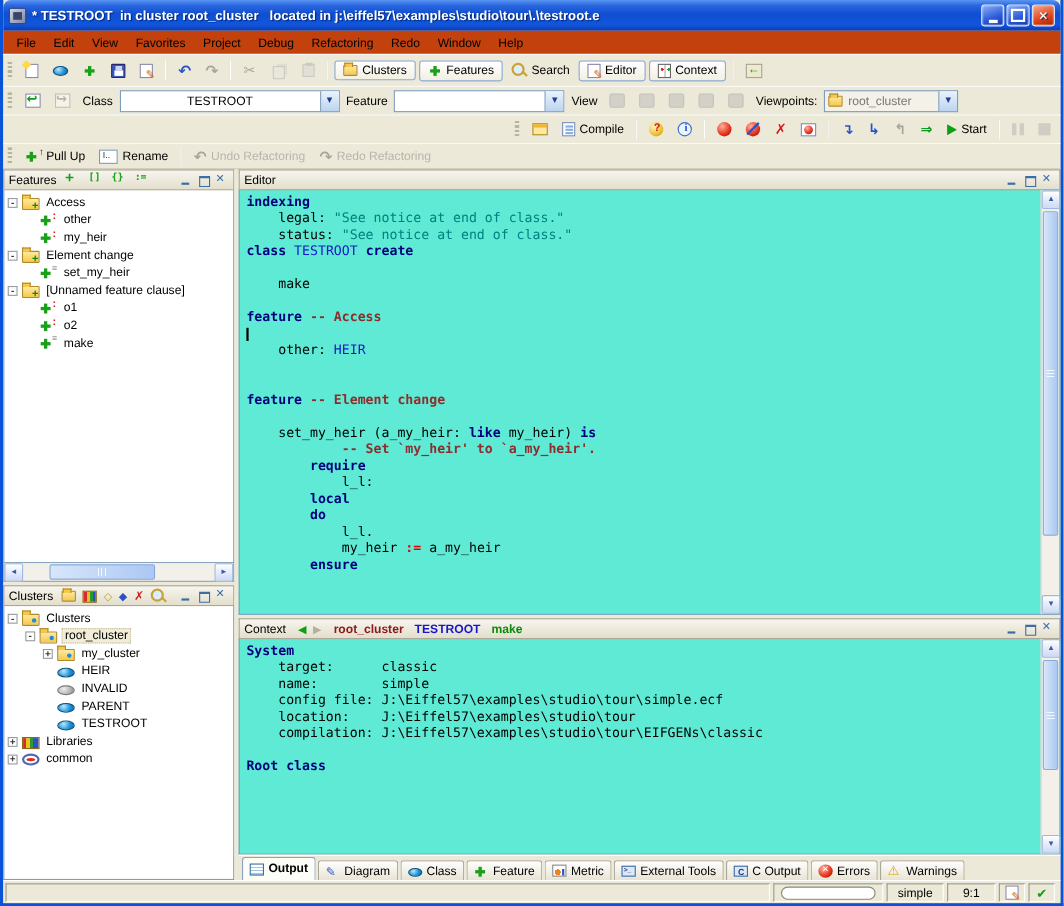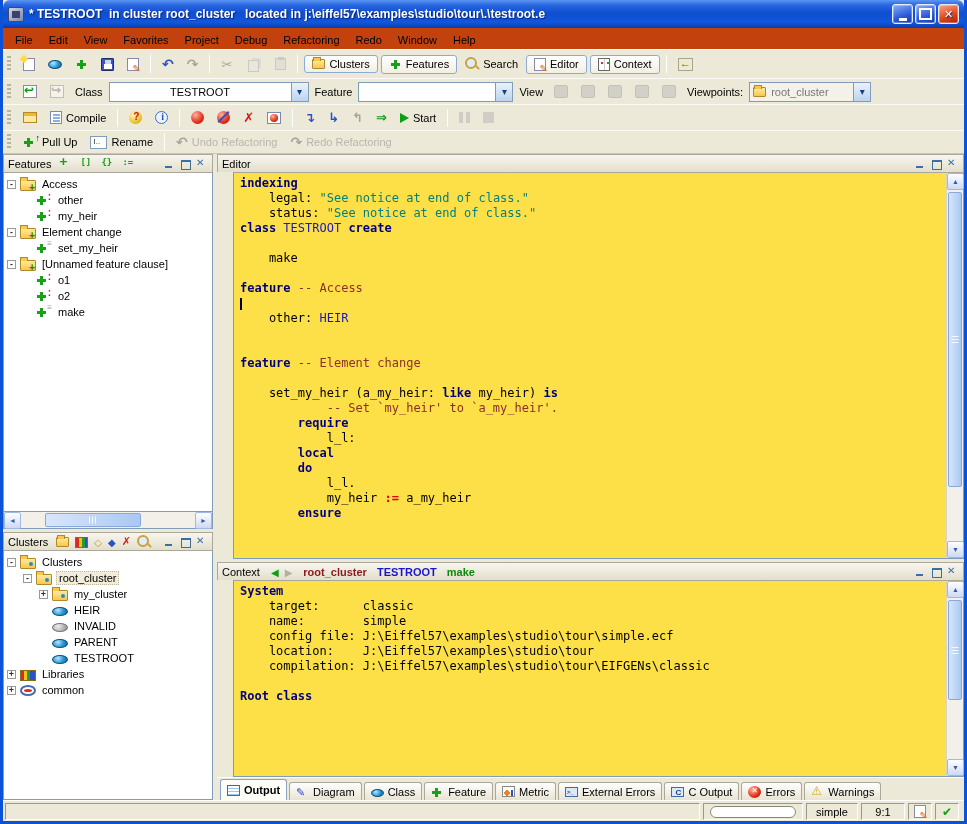--- a/index.html
+++ b/index.html
@@ -31,21 +31,21 @@
   .wb-min::before { content:""; width:8px; height:3px; background:#fff; margin-top:10px; }
   .wb-max::before { content:""; width:9px; height:8px; border:2px solid #fff; }
   .wb-close::before { content:"\2715"; color:#fff; font-weight:bold; font-size:11px; }
   
   .menubar { height:21px; flex:0 0 21px; display:flex; align-items:flex-end; padding-left:4px; background:#c2410c; }
   .menu-item { padding:3px 8px; }
   
   .toolbar { display:flex; align-items:center; padding:0 4px; gap:3px; border-top:1px solid #fbfaf6; background:#ece9d8; }
   .tb1 { height:29px; flex:0 0 29px; }
   .tb2 { height:26px; flex:0 0 26px; }
-  .tb3 { height:26px; flex:0 0 26px; }
+  .tb3 { height:26px; flex:0 0 26px;justify-content:flex-end; }
   .tb4 { height:24px; flex:0 0 24px; border-bottom:1px solid #c9c5b2; }
   .grip { width:4px; height:16px; margin-right:4px;
           background:repeating-linear-gradient(180deg,#b8b4a2 0 2px,transparent 2px 4px); }
   .vsep { width:1px; height:18px; background:#c8c4b4; border-right:1px solid #fff; margin:0 3px; }
   .tbtn { display:flex; align-items:center; gap:4px; padding:2px 4px; border:1px solid transparent; border-radius:3px; }
   .tbtn.framed { border:1px solid #8cacd8; background:linear-gradient(180deg,#ffffff,#f2efe2); padding:2px 7px; }
   .dis { opacity:.45; filter:grayscale(1); }
   .lbl { padding:0 3px; }
   .gtext { color:#777; }
   
@@ -161,29 +161,29 @@
   .icon-feature-attribute::after { content:":"; position:absolute; right:1px; top:-3px; color:#d81a1a; font-weight:bold; font-size:10px; }
   .icon-feature-routine::after { content:"\2261"; position:absolute; right:0; top:-3px; color:#999; font-size:8px; }
   .icon-class-blue,.icon-class-gray { width:13px; height:9px; border-radius:50%; border:1px solid #09527f; margin-top:2px;
       background:radial-gradient(circle at 35% 30%,#bfe4fa,#2196d8 55%,#0d67a0); }
   .icon-class-gray { border-color:#777; background:radial-gradient(circle at 35% 30%,#eee,#b8b8b8 55%,#8a8a8a); }
   .icon-library { width:13px; height:11px; border:1px solid #8a6a1a; margin-top:2px;
       background:linear-gradient(90deg,#d82a2a 0 3px,#f0c020 3px 6px,#2a9a2a 6px 9px,#2a52c8 9px); }
   .icon-target { width:11px; height:11px; border-radius:50%; border:2px solid #4a6ab0; background:#fff; margin-top:1px; }
   .icon-target::after { content:""; position:absolute; left:2px; top:2px; right:2px; bottom:2px; border-radius:50%; background:#e02a1a; }
   
-  .code-body { flex:1 1 auto; display:flex; min-height:0; border:1px solid #7f9db9; border-top:1px solid #aca899; background:#fde047;margin-left:16px; }
+  .code-body { flex:1 1 auto; display:flex; min-height:0; border:1px solid #7f9db9; border-top:1px solid #aca899; background:#5eead4; }
   .code-area { flex:1 1 auto; overflow:hidden; padding:3px 0 0 6px;
                font-family:"DejaVu Sans Mono","Liberation Mono",monospace; font-size:12px; line-height:15px; }
   .code-line { white-space:pre; height:15px; }
   .seg-k { color:#00007d; font-weight:bold; }
   .seg-p { color:#000; }
   .seg-s { color:#008080; }
   .seg-c { color:#1717c9; }
-  .seg-m { color:#8b2e2e; }
+  .seg-m { color:#8b2e2e;font-weight:bold; }
   .seg-o { color:#e00000; font-weight:bold; }
   .seg-g { color:#0a8a0a; }
   .caret { display:inline-block; width:2px; height:12px; background:#000; vertical-align:middle; }
   
   .vscroll { width:17px; flex:0 0 17px; background:#f2f0e8; border-left:1px solid #d8d4c8; display:flex; flex-direction:column; }
   .hscroll { height:17px; flex:0 0 17px; background:#f2f0e8; border:1px solid #7f9db9; border-top:none; display:flex; }
   .sbtn { width:17px; height:17px; flex:0 0 17px; background:linear-gradient(180deg,#fdfefe,#cdd9f5); border:1px solid #9db9e4; border-radius:2px;
           display:flex; align-items:center; justify-content:center; }
   .sbtn::before { color:#3a5aa8; font-size:7px; }
   .sb-up::before { content:"\25B2"; } .sb-down::before { content:"\25BC"; }
@@ -690,21 +690,21 @@
             <div class="tab">
               <span class="tabicon icon-feature"></span>
               <span class="tablabel">Feature</span>
             </div>
             <div class="tab">
               <span class="tabicon icon-metric"></span>
               <span class="tablabel">Metric</span>
             </div>
             <div class="tab">
               <span class="tabicon icon-external-output"></span>
-              <span class="tablabel">External Errors</span>
+              <span class="tablabel">External Tools</span>
             </div>
             <div class="tab">
               <span class="tabicon icon-c-output"></span>
               <span class="tablabel">C Output</span>
             </div>
             <div class="tab">
               <span class="tabicon icon-errors"></span>
               <span class="tablabel">Errors</span>
             </div>
             <div class="tab">

